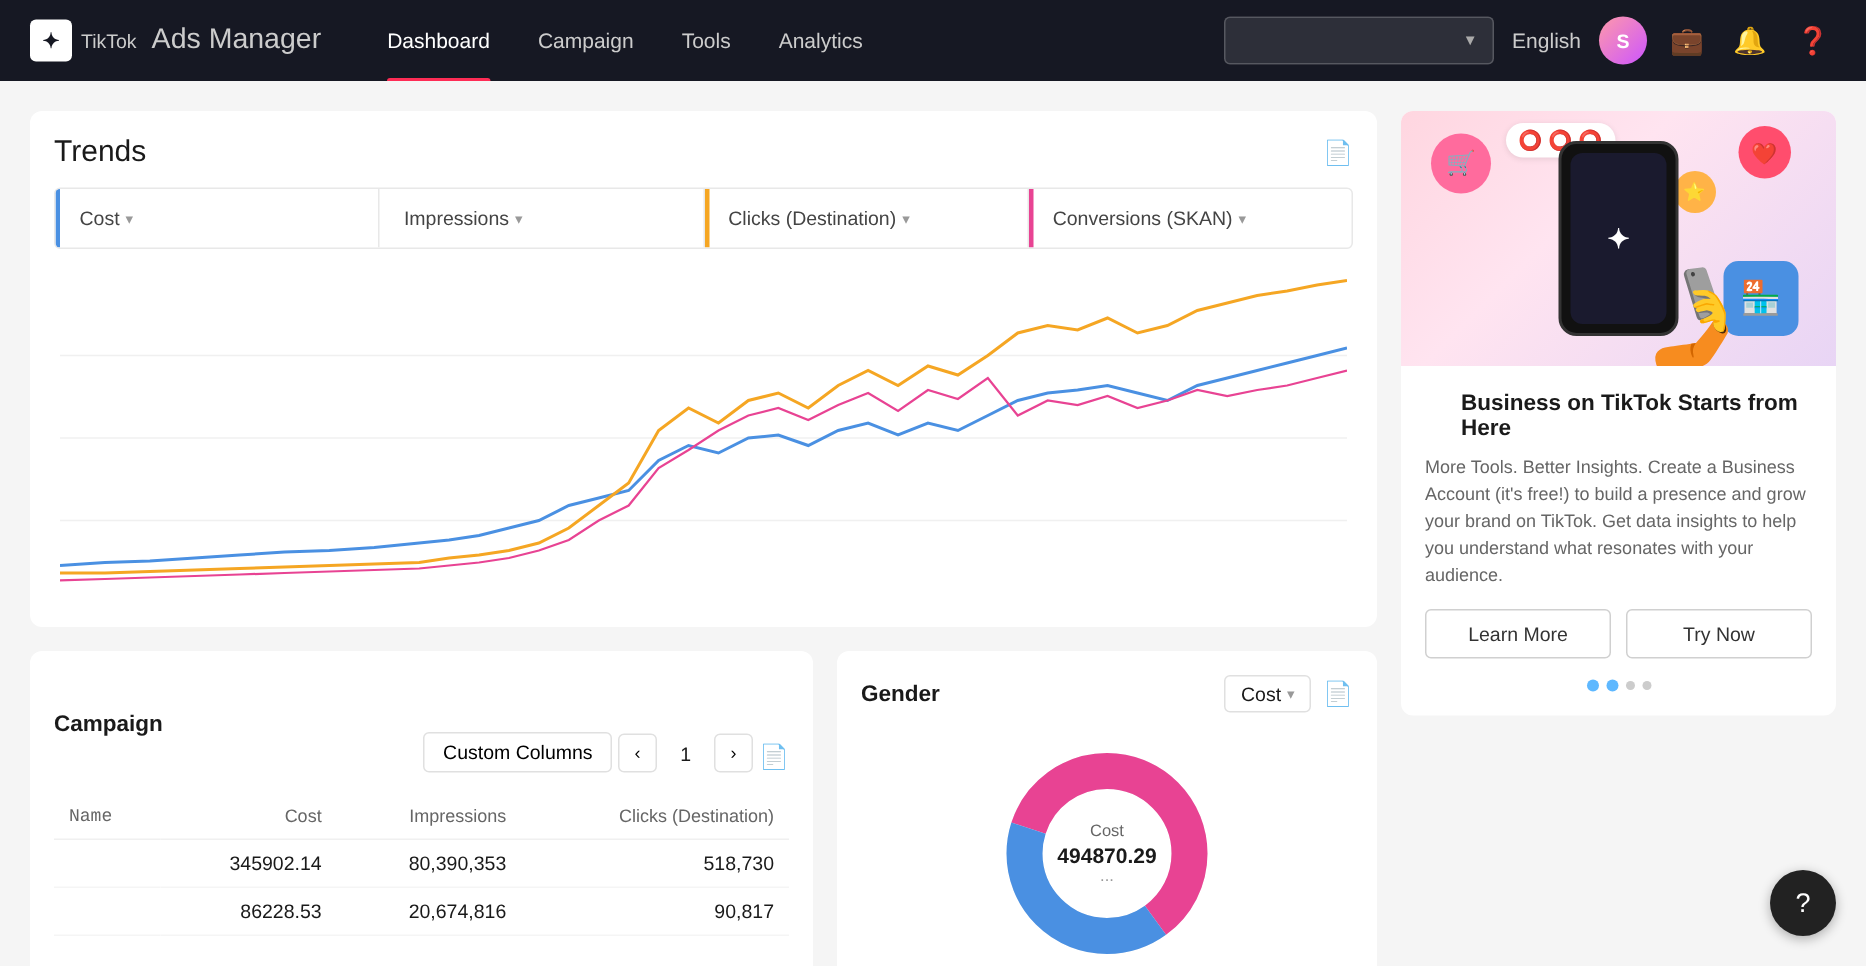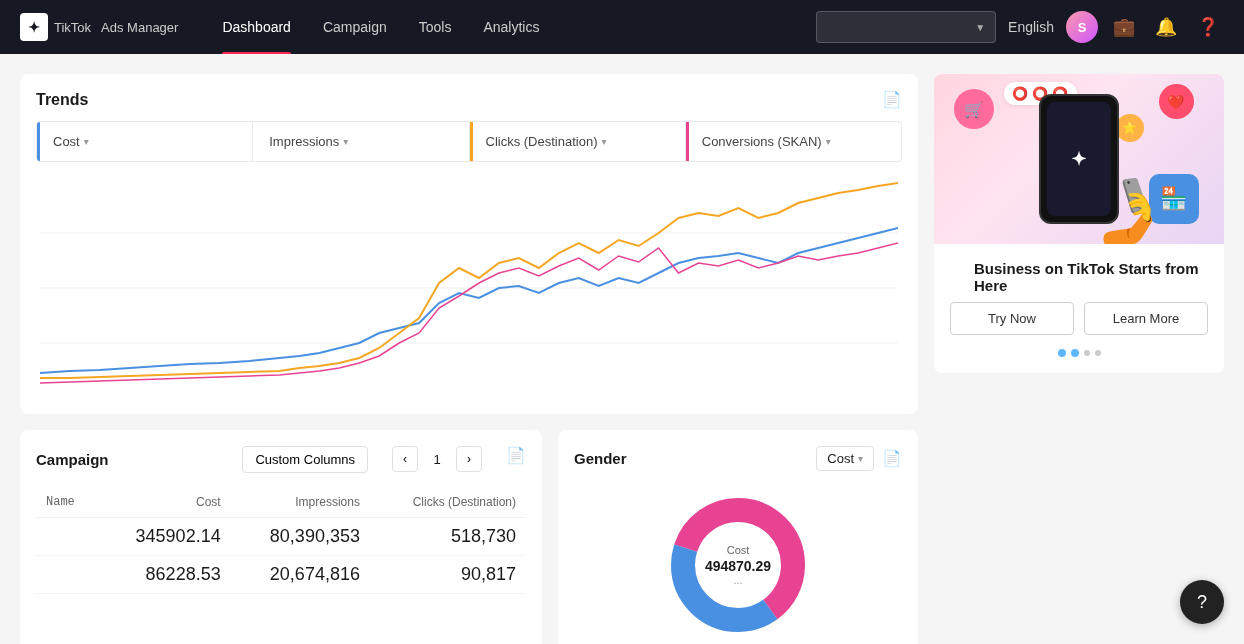--- a/index.html
+++ b/index.html
@@ -92,21 +92,21 @@
     .trends-card {
       background: #fff;
       border-radius: 8px;
       padding: 16px;
       margin-bottom: 16px;
     }
     .trends-header {
       display: flex; align-items: center; justify-content: space-between;
       margin-bottom: 12px;
     }
-    .trends-title { font-size: 16px; font-weight: 700; }
+    .trends-title { font-size: 20px; font-weight: 400; }
     .metric-cards { display: flex; gap: 0; border: 1px solid #e8e8e8; border-radius: 4px; overflow: hidden; margin-bottom: 16px; }
     .metric-card {
       flex: 1;
       padding: 12px 16px;
       border-right: 1px solid #e8e8e8;
       cursor: pointer;
       position: relative;
     }
     .metric-card:last-child { border-right: none; }
     .metric-card.active-blue::before { content: ''; position: absolute; left: 0; top: 0; bottom: 0; width: 3px; background: #4a90e2; }
@@ -147,39 +147,39 @@
       background: #fff;
       border-radius: 4px;
       display: flex; align-items: center; justify-content: center;
       cursor: pointer; font-size: 12px;
     }
     .page-num {
       width: 26px; height: 26px;
       display: flex; align-items: center; justify-content: center;
       font-size: 13px;
     }
-    .header-group { display: flex; align-items: flex-start; gap: 24px; }
+    .header-group { display: flex; align-items: flex-end; gap: 4px; margin-top: 38px; }
     .export-icon { color: #999; cursor: pointer; font-size: 16px; }
 
     
     .data-table { width: 100%; border-collapse: collapse; }
     .data-table th {
       text-align: right;
       font-weight: 500;
       color: #666;
       padding: 8px 10px;
       border-bottom: 1px solid #f0f0f0;
       font-size: 12px;
     }
     .data-table th:first-child { text-align: left; font-family: Liberation Mono, monospace; }
     .data-table td {
       padding: 8px 10px;
       border-bottom: 1px solid #f5f5f5;
       text-align: right;
-      font-size: 18px;
+      font-size: 13px;
     }
     .data-table td:first-child { text-align: left; }
 
     
     .promo-card {
       background: #fff;
       border-radius: 8px;
       overflow: hidden;
       margin-bottom: 16px;
     }
@@ -258,21 +258,21 @@
       box-shadow: 0 2px 8px rgba(0,0,0,0.3);
     }
   </style>
 </head>
 <body>
 
 <nav class="topnav">
   <div class="topnav-logo">
     <div class="tiktok-logo-icon">✦</div>
     <span>TikTok</span>
-      <span style="color:#ccc;font-weight:400;font-size:13px;margin-left:4px;">Ads Manager</span>
+      <span style="color:#ccc;font-weight:400;font-size:19px;margin-left:4px;">Ads Manager</span>
   </div>
 
   <div class="nav-links">
     <div class="nav-link active">Dashboard</div>
     <div class="nav-link">Campaign</div>
     <div class="nav-link">Tools</div>
     <div class="nav-link">Analytics</div>
   </div>
 
   <div class="nav-right">
@@ -437,23 +437,24 @@
 
         <div style="position:absolute;top:8px;left:70px;background:#fff;border-radius:12px;padding:4px 8px;display:flex;gap:4px;box-shadow:0 1px 4px rgba(0,0,0,0.1);">
           <span>⭕</span>
             <span>⭕</span>
             <span>⭕</span>
         </div>
       </div>
 
       <div class="promo-content">
         <div class="promo-title">Business on TikTok Starts from Here</div>
+        <div class="promo-desc">More Tools. Better Insights. Create a Business Account (it's free!) to build a presence and grow your brand on TikTok. Get data insights to help you understand what resonates with your audience.</div>
         <div class="promo-btns">
+          <button class="promo-btn filled">Learn More</button>
           <button class="promo-btn outline">Try Now</button>
-          <button class="promo-btn filled">Learn More</button>
         </div>
         <div class="promo-dots">
           <div class="dot" style="background:#5eb8ff;"></div>
           <div class="dot" style="background:#5eb8ff;"></div>
           <div class="dot" style="background:#ccc;width:6px;height:6px;"></div>
           <div class="dot" style="background:#ccc;width:6px;height:6px;"></div>
         </div>
       </div>
     </div>
   </div>

